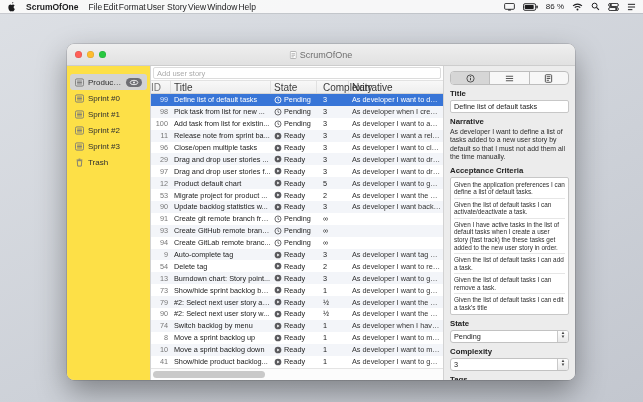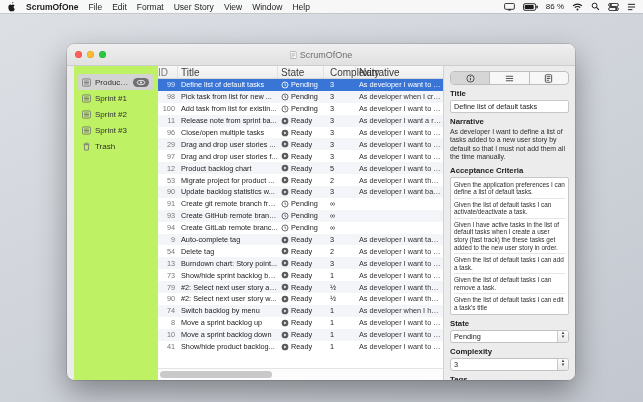--- a/index.html
+++ b/index.html
@@ -30,21 +30,21 @@
   .light.red{background:#ff5f57;}.light.yellow{background:#febc2e;}.light.green{background:#28c840;}
   .wtitle{position:absolute;left:50%;transform:translateX(-50%);display:flex;align-items:center;gap:3px;
     font-size:9px;color:#6f6f6f;}
   .proxy-ic svg{display:block;}
   .searchbox{margin-left:auto;width:102px;height:14px;background:#fbfbfb;border:1px solid #cdcdcd;
     border-radius:3px;display:flex;align-items:center;gap:3px;padding:0 4px;color:#9b9b9b;font-size:8px;}
 
   .content{flex:1;display:flex;min-height:0;}
 
   
-  .sidebar{width:84px;flex:0 0 84px;background:#bef264;border-right:1px solid #d2d2d2;padding-top:8px;margin-left:7px;}
+  .sidebar{width:84px;flex:0 0 84px;background:#fde047;border-right:1px solid #d2d2d2;padding-top:8px;}
   .side-item{height:16px;display:flex;align-items:center;gap:4px;padding:0 5px;margin:0 3px;
     border-radius:3px;font-size:8px;color:#2f2f2f;}
   .side-item.sel{background:#d3d3d3;}
   .side-ic{width:9px;height:9px;flex:0 0 9px;}
   .side-ic svg{display:block;width:9px;height:9px;}
   .side-label{overflow:hidden;white-space:nowrap;text-overflow:ellipsis;}
   .eye-badge{margin-left:auto;width:16px;height:9px;border-radius:4.5px;background:#6e6e73;
     display:flex;align-items:center;justify-content:center;}
   .eye-badge svg{display:block;width:10px;height:7px;}
 
@@ -101,21 +101,21 @@
 <div class="desktop">
 
   <div class="menubar">
     <div class="menu-left">
       <span class="apple">
         <svg viewBox="0 0 10 12" width="9" height="11">
             <path d="M7.1 1.1c-.1.8-.7 1.5-1.5 1.6-.1-.8.6-1.6 1.5-1.6zM8.7 8.9c-.3.8-.7 1.5-1.3 2.2-.4.5-.9.5-1.4.3-.5-.2-.9-.2-1.4 0-.5.2-1 .2-1.4-.3C1.9 9.7 1.2 7.6 1.6 5.9c.3-1.2 1.2-2 2.2-2 .5 0 .9.3 1.3.3.4 0 .9-.3 1.5-.3.8 0 1.5.4 1.9 1.1-1.6 1-1.4 3.1.2 3.9z" fill="#1d1d1f"></path>
           </svg>
       </span>
       <span class="app-name">ScrumOfOne</span>
-      <span style="display:flex;gap:10px;">
+      <span style="display:flex;gap:1px;">
           <span class="menu-item">File</span>
           <span class="menu-item">Edit</span>
           <span class="menu-item">Format</span>
           <span class="menu-item">User Story</span>
           <span class="menu-item">View</span>
           <span class="menu-item">Window</span>
           <span class="menu-item">Help</span>
         </span>
     </div>
     <div class="menu-right">
@@ -207,58 +207,74 @@
             </div>
             <div class="side-item">
               <span class="side-ic">
                 <svg viewBox="0 0 10 10">
                   <rect x="0.5" y="1" width="9" height="8" rx="1.5" fill="none" stroke="#787878"></rect>
                   <line x1="2.3" y1="3.4" x2="7.7" y2="3.4" stroke="#787878"></line>
                   <line x1="2.3" y1="5" x2="7.7" y2="5" stroke="#787878"></line>
                   <line x1="2.3" y1="6.6" x2="7.7" y2="6.6" stroke="#787878"></line>
                 </svg>
               </span>
-              <span class="side-label">Sprint #1</span>
+              <span class="side-label">Sprint #0</span>
             </div>
             <div class="side-item">
               <span class="side-ic">
                 <svg viewBox="0 0 10 10">
                   <rect x="0.5" y="1" width="9" height="8" rx="1.5" fill="none" stroke="#787878"></rect>
                   <line x1="2.3" y1="3.4" x2="7.7" y2="3.4" stroke="#787878"></line>
                   <line x1="2.3" y1="5" x2="7.7" y2="5" stroke="#787878"></line>
                   <line x1="2.3" y1="6.6" x2="7.7" y2="6.6" stroke="#787878"></line>
                 </svg>
               </span>
-              <span class="side-label">Sprint #2</span>
+              <span class="side-label">Sprint #1</span>
             </div>
             <div class="side-item">
               <span class="side-ic">
                 <svg viewBox="0 0 10 10">
                   <rect x="0.5" y="1" width="9" height="8" rx="1.5" fill="none" stroke="#787878"></rect>
                   <line x1="2.3" y1="3.4" x2="7.7" y2="3.4" stroke="#787878"></line>
                   <line x1="2.3" y1="5" x2="7.7" y2="5" stroke="#787878"></line>
                   <line x1="2.3" y1="6.6" x2="7.7" y2="6.6" stroke="#787878"></line>
                 </svg>
               </span>
+              <span class="side-label">Sprint #2</span>
+            </div>
+            <div class="side-item">
+              <span class="side-ic">
+                <svg viewBox="0 0 10 10">
+                  <rect x="0.5" y="1" width="9" height="8" rx="1.5" fill="none" stroke="#787878"></rect>
+                  <line x1="2.3" y1="3.4" x2="7.7" y2="3.4" stroke="#787878"></line>
+                  <line x1="2.3" y1="5" x2="7.7" y2="5" stroke="#787878"></line>
+                  <line x1="2.3" y1="6.6" x2="7.7" y2="6.6" stroke="#787878"></line>
+                </svg>
+              </span>
               <span class="side-label">Sprint #3</span>
             </div>
             <div class="side-item">
               <span class="side-ic">
                 <svg viewBox="0 0 10 10">
                   <path d="M2.5 3h5l-.5 6h-4z" fill="none" stroke="#787878"></path>
                   <line x1="1.8" y1="2.2" x2="8.2" y2="2.2" stroke="#787878"></line>
                   <line x1="4" y1="1.2" x2="6" y2="1.2" stroke="#787878"></line>
                 </svg>
               </span>
               <span class="side-label">Trash</span>
             </div>
           </div>
       </div>
 
       <div class="main">
+        <div class="addrow">
+          <div class="addfield">
+            <span>Add user story</span>
+          </div>
+        </div>
         <div class="thead">
             <span class="c-id">ID</span>
             <span class="c-title">Title</span>
             <span class="c-state">State</span>
             <span class="c-cx">Complexity</span>
             <span class="c-narr">Narrative</span>
           </div>
         <div class="tbody">
             <div class="trow sel">
               <span class="c-id">99</span>
@@ -360,21 +376,21 @@
                     <path class="play" d="M4 3.2L6.9 5 4 6.8z"></path>
                   </svg>
                 </span>
                 <span>Ready</span>
               </span>
               <span class="c-cx">3</span>
               <span class="c-narr">As developer I want to drag and drop user stories...</span>
             </div>
             <div class="trow">
               <span class="c-id">12</span>
-              <span class="c-title">Product backlog chart</span>
+              <span class="c-title">Product default chart</span>
               <span class="c-state">
                 <span class="st-ic" style="display:flex;">
                   <svg class="st-ic" viewBox="0 0 10 10">
                     <circle cx="5" cy="5" r="4.2" fill="currentColor"></circle>
                     <path class="play" d="M4 3.2L6.9 5 4 6.8z"></path>
                   </svg>
                 </span>
                 <span>Ready</span>
               </span>
               <span class="c-cx">5</span>

